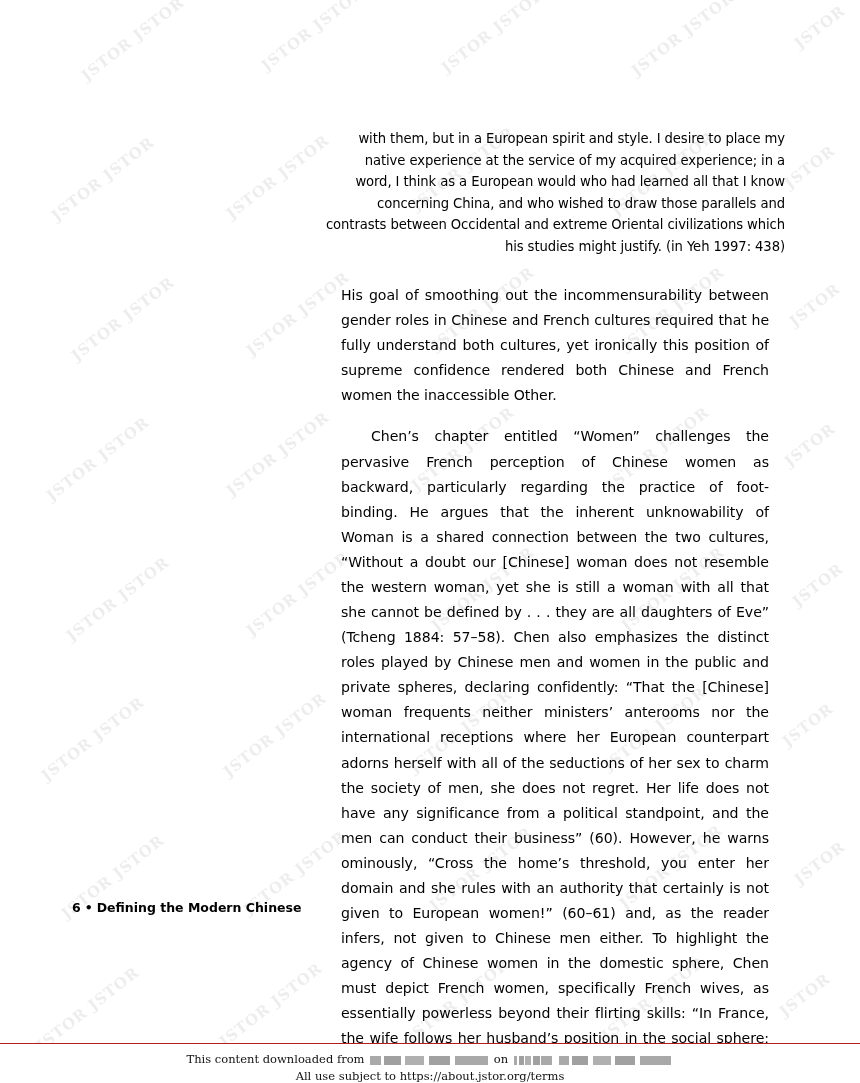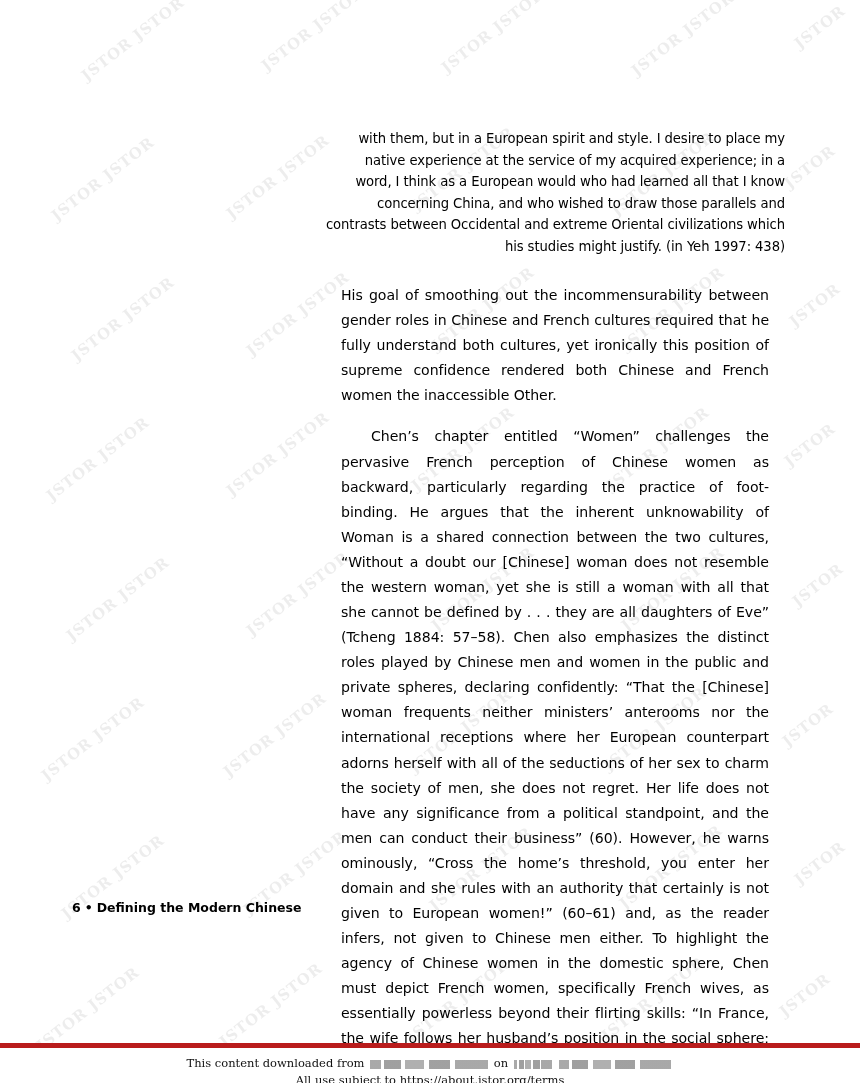--- a/index.html
+++ b/index.html
@@ -87,21 +87,21 @@
   .running-foot .ital { }
 
   
   .jstor-footer {
     position: absolute;
     left: 0;
     top: 1043px;
     width: 860px;
     height: 40px;
     background: #ffffff;
-    border-top: 5px solid #b91c1c;
+    border-top: 1px solid #b91c1c;
     text-align: center;
     font-family: "DejaVu Serif", serif;
     font-size: 11.5px;
     color: #111;
     padding-top: 7px;
     box-sizing: border-box;
     line-height: 1.45;
   }
   .redacted {
     display: inline-block;

